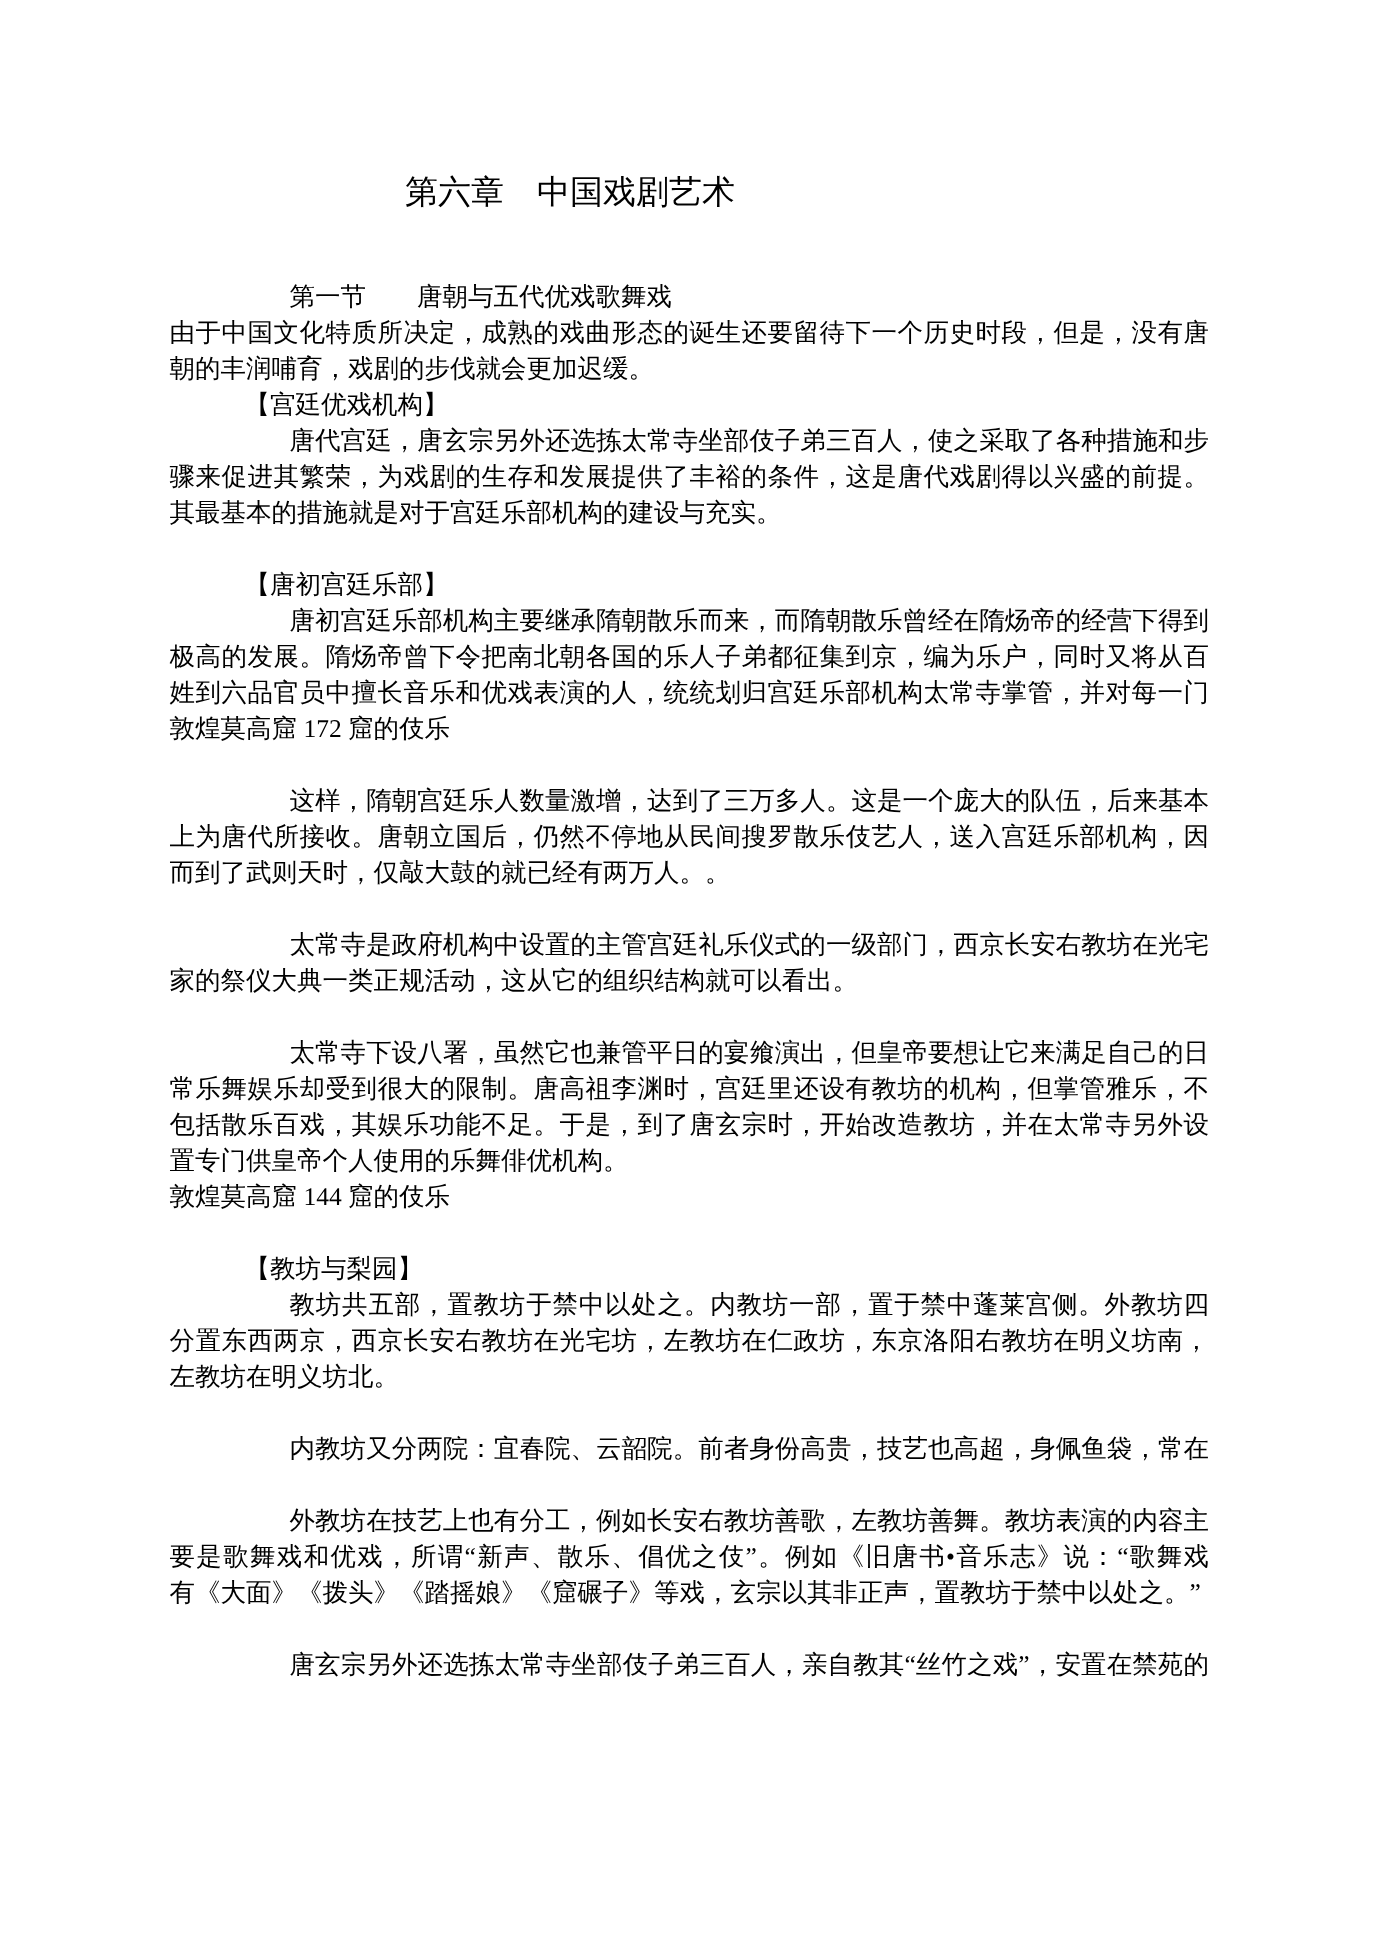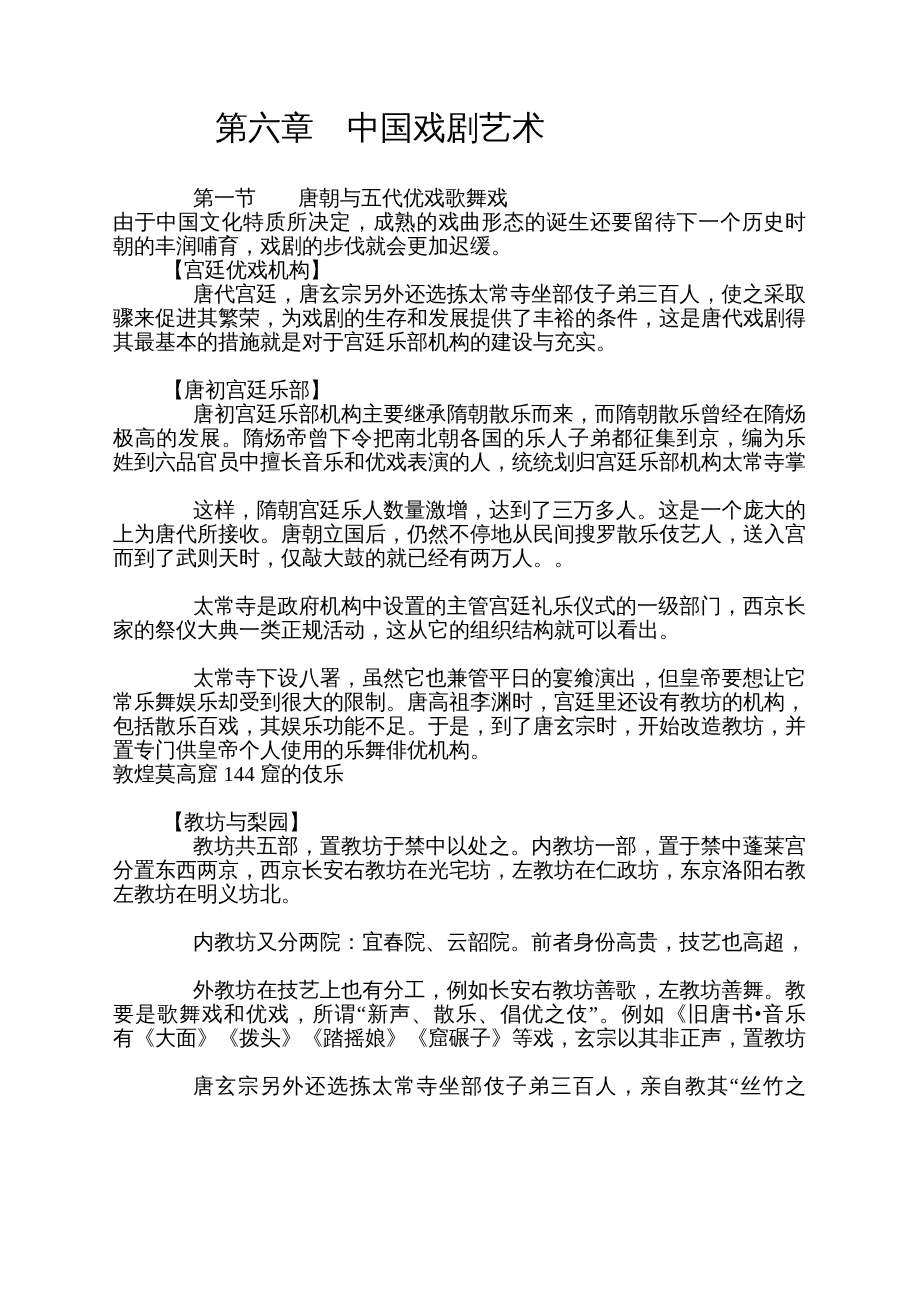--- a/index.html
+++ b/index.html
@@ -6,27 +6,27 @@
   .page{
     position:relative;
     width:920px;height:1302px;
     background:#ffffff;color:#000000;
     font-family:"Liberation Serif","DejaVu Serif",serif;
     overflow:hidden;
   }
   .title{
     position:absolute;top:106px;left:0;width:760px;
     text-align:center;
-    font-size:33px;line-height:44px;
+    font-size:22px;line-height:44px;
     font-weight:normal;
     letter-spacing:0;
   }
   .content{
     position:absolute;left:113px;top:186px;width:693px;
-    font-size:21px;
+    font-size:17px;
   }
   .ln{
     height:24px;line-height:24px;
     text-align:justify;text-align-last:justify;
     overflow:hidden;
   }
   
   .ln.e,.ln.c,.ln.h,.ln.b{text-align:left;text-align-last:left;}
   .ln.fi,.ln.h{text-indent:80px;}  
   .ln.b{text-indent:50px;}         
@@ -43,20 +43,21 @@
       <div class="ln e">朝的丰润哺育，戏剧的步伐就会更加迟缓。</div>
       <div class="ln b">【宫廷优戏机构】</div>
       <div class="ln f fi">唐代宫廷，唐玄宗另外还选拣太常寺坐部伎子弟三百人，使之采取了各种措施和步</div>
       <div class="ln f">骤来促进其繁荣，为戏剧的生存和发展提供了丰裕的条件，这是唐代戏剧得以兴盛的前提。</div>
       <div class="ln e">其最基本的措施就是对于宫廷乐部机构的建设与充实。</div>
       <div class="ln blank"></div>
       <div class="ln b">【唐初宫廷乐部】</div>
       <div class="ln f fi">唐初宫廷乐部机构主要继承隋朝散乐而来，而隋朝散乐曾经在隋炀帝的经营下得到了</div>
       <div class="ln f">极高的发展。隋炀帝曾下令把南北朝各国的乐人子弟都征集到京，编为乐户，同时又将从百</div>
       <div class="ln f">姓到六品官员中擅长音乐和优戏表演的人，统统划归宫廷乐部机构太常寺掌管，并对每一门</div>
+      <div class="ln c">敦煌莫高窟 172 窟的伎乐</div>
       <div class="ln blank"></div>
       <div class="ln f fi">这样，隋朝宫廷乐人数量激增，达到了三万多人。这是一个庞大的队伍，后来基本</div>
       <div class="ln f">上为唐代所接收。唐朝立国后，仍然不停地从民间搜罗散乐伎艺人，送入宫廷乐部机构，因</div>
       <div class="ln e">而到了武则天时，仅敲大鼓的就已经有两万人。。</div>
       <div class="ln blank"></div>
       <div class="ln f fi">太常寺是政府机构中设置的主管宫廷礼乐仪式的一级部门，西京长安右教坊在光宅坊</div>
       <div class="ln e">家的祭仪大典一类正规活动，这从它的组织结构就可以看出。</div>
       <div class="ln blank"></div>
       <div class="ln f fi">太常寺下设八署，虽然它也兼管平日的宴飨演出，但皇帝要想让它来满足自己的日</div>
       <div class="ln f">常乐舞娱乐却受到很大的限制。唐高祖李渊时，宫廷里还设有教坊的机构，但掌管雅乐，不</div>

